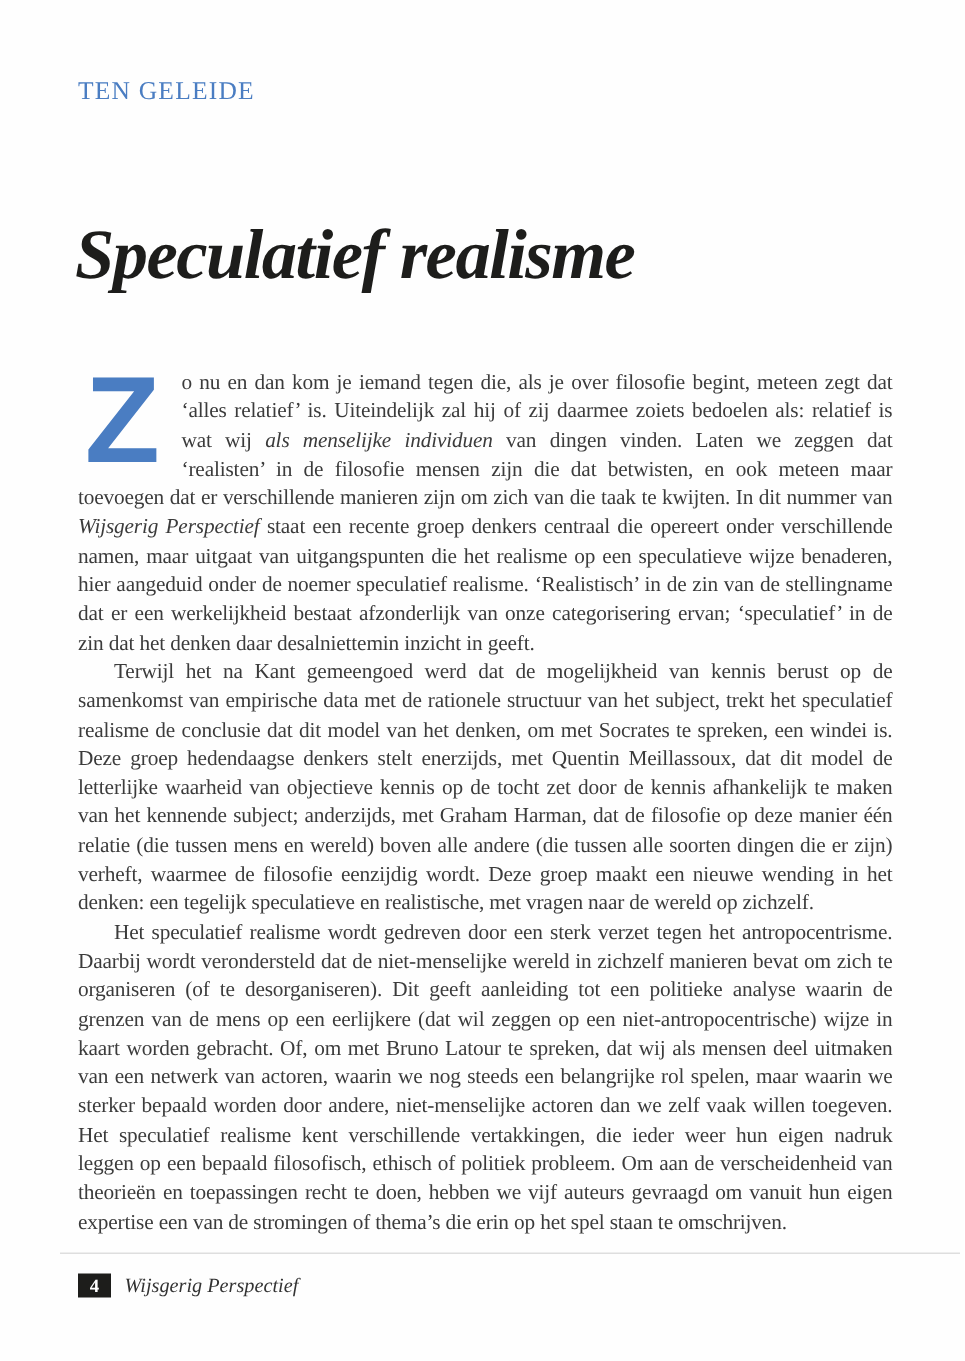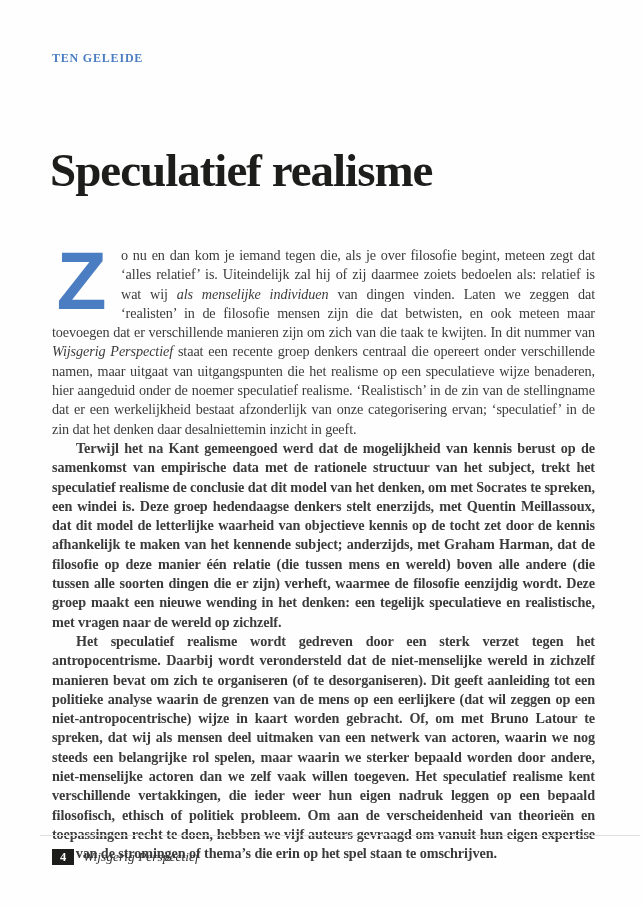--- a/index.html
+++ b/index.html
@@ -6,45 +6,46 @@
   .page{
     position:relative;
     width:643px;height:907px;
     background:#fefefe;
     overflow:hidden;
     font-family:"Liberation Serif", serif;
   }
   .kicker{
     position:absolute;left:52px;top:51px;
     font-family:"Liberation Serif", serif;
-    font-weight:700;
-    font-size:12px;
+    font-weight:400;
+    font-size:17px;
     letter-spacing:0.8px;
     color:#4a7dc2;
   }
   .title{
     position:absolute;left:50px;top:143px;
     margin:0;
     font-family:"Liberation Serif", serif;
     font-weight:700;
     font-size:47px;
     letter-spacing:-1px;
     color:#1d1d1b;
     white-space:nowrap;
+    font-style:italic;
   }
   .body{
     position:absolute;left:52px;top:246px;width:543px;
     font-size:14.2px;
     line-height:19.3px;
     letter-spacing:-0.1px;
     color:#3b3b3b;
     text-align:justify;
   }
   .body p{margin:0;}
-  .body p.indent{text-indent:24px;font-weight:bold;}
+  .body p.indent{text-indent:24px;}
   .body em{}
   .dropcap{
     float:left;
     width:59px;height:61px;
     margin:4px 10px 3px 0;
     display:flex;align-items:center;justify-content:center;
     font-family:"Liberation Sans", sans-serif;
     font-weight:700;
     font-size:82px;
     line-height:1;

